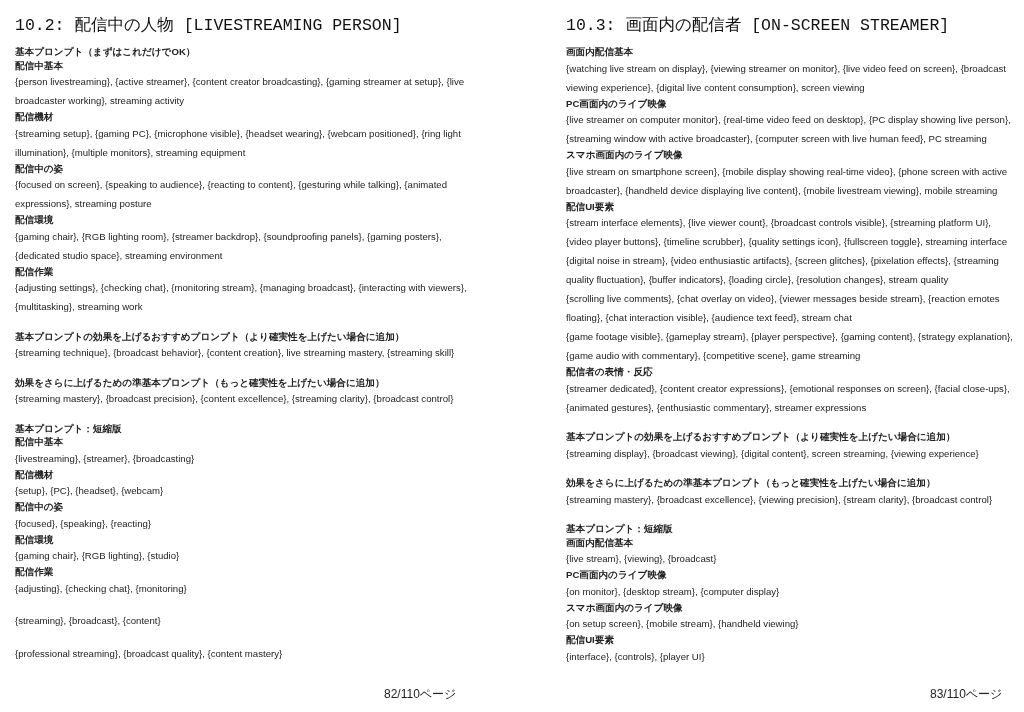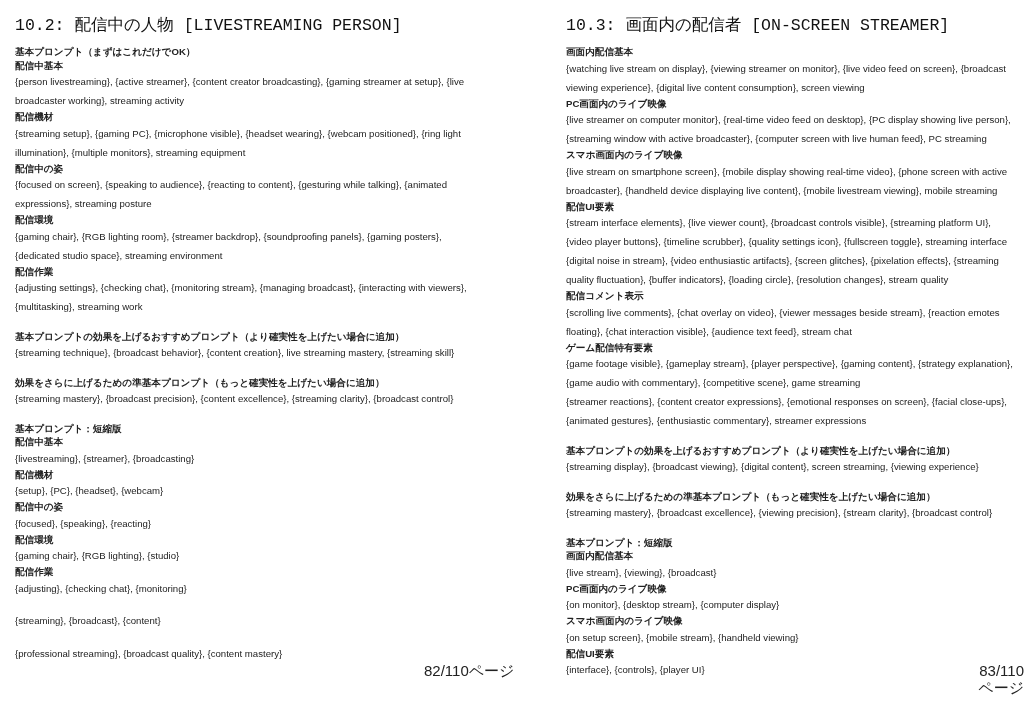--- a/index.html
+++ b/index.html
@@ -5,21 +5,21 @@
   html, body { margin: 0; padding: 0; background: #ffffff; }
   body { width: 1024px; height: 712px; position: relative; overflow: hidden;
          font-family: "Liberation Sans", "DejaVu Sans", sans-serif; color: #1a1a1a; }
   .page { position: absolute; top: 0; height: 712px; }
   .page.left { left: 15px; width: 455px; }
   .page.right { left: 566px; width: 450px; }
   .title { font-size: 16.5px; margin: 15px 0 8px 0; line-height: 22px; font-weight: normal; color: #111; font-family: Liberation Mono, monospace; }
   .heading { font-size: 9.6px; font-weight: bold; line-height: 13.5px; color: #222; }
   .body { font-size: 9.6px; line-height: 19px; color: #222; }
   .gap { height: 13.5px; }
-  .pnum { position: absolute; top: 662px; font-size: 15px; color: #222; margin-left: 40px; }
+  .pnum { position: absolute; top: 686px; font-size: 12px; color: #222; }
   .pnum.left { left: 384px; }
   .pnum.right { left: 930px; text-align: right; }
 </style>
 </head>
 <body>
 
 <div class="page left">
   <div class="title">10.2: 配信中の人物 [LIVESTREAMING PERSON]</div>
   <div class="heading">基本プロンプト（まずはこれだけでOK）</div>
   <div class="heading">配信中基本</div>
@@ -61,25 +61,24 @@
   <div class="title">10.3: 画面内の配信者 [ON-SCREEN STREAMER]</div>
   <div class="heading">画面内配信基本</div>
   <div class="body">{watching live stream on display}, {viewing streamer on monitor}, {live video feed on screen}, {broadcast viewing experience}, {digital live content consumption}, screen viewing</div>
   <div class="heading">PC画面内のライブ映像</div>
   <div class="body">{live streamer on computer monitor}, {real-time video feed on desktop}, {PC display showing live person}, {streaming window with active broadcaster}, {computer screen with live human feed}, PC streaming</div>
   <div class="heading">スマホ画面内のライブ映像</div>
   <div class="body">{live stream on smartphone screen}, {mobile display showing real-time video}, {phone screen with active broadcaster}, {handheld device displaying live content}, {mobile livestream viewing}, mobile streaming</div>
   <div class="heading">配信UI要素</div>
   <div class="body">{stream interface elements}, {live viewer count}, {broadcast controls visible}, {streaming platform UI}, {video player buttons}, {timeline scrubber}, {quality settings icon}, {fullscreen toggle}, streaming interface</div>
   <div class="body">{digital noise in stream}, {video enthusiastic artifacts}, {screen glitches}, {pixelation effects}, {streaming quality fluctuation}, {buffer indicators}, {loading circle}, {resolution changes}, stream quality</div>
-  <div class="heading">配信コメント表示</div>
   <div class="body">{scrolling live comments}, {chat overlay on video}, {viewer messages beside stream}, {reaction emotes floating}, {chat interaction visible}, {audience text feed}, stream chat</div>
-  <div class="heading">ゲーム配信特有要素</div>
   <div class="body">{game footage visible}, {gameplay stream}, {player perspective}, {gaming content}, {strategy explanation}, {game audio with commentary}, {competitive scene}, game streaming</div>
-  <div class="body">{streamer reactions}, {content creator expressions}, {emotional responses on screen}, {facial close-ups}, {animated gestures}, {enthusiastic commentary}, streamer expressions</div>
+  <div class="heading">配信者の表情・反応</div>
+  <div class="body">{streamer dedicated}, {content creator expressions}, {emotional responses on screen}, {facial close-ups}, {animated gestures}, {enthusiastic commentary}, streamer expressions</div>
   <div class="gap"></div>
   <div class="heading">基本プロンプトの効果を上げるおすすめプロンプト（より確実性を上げたい場合に追加）</div>
   <div class="body">{streaming display}, {broadcast viewing}, {digital content}, screen streaming, {viewing experience}</div>
   <div class="gap"></div>
   <div class="heading">効果をさらに上げるための準基本プロンプト（もっと確実性を上げたい場合に追加）</div>
   <div class="body">{streaming mastery}, {broadcast excellence}, {viewing precision}, {stream clarity}, {broadcast control}</div>
   <div class="gap"></div>
   <div class="heading">基本プロンプト：短縮版</div>
   <div class="heading">画面内配信基本</div>
   <div class="body">{live stream}, {viewing}, {broadcast}</div>

